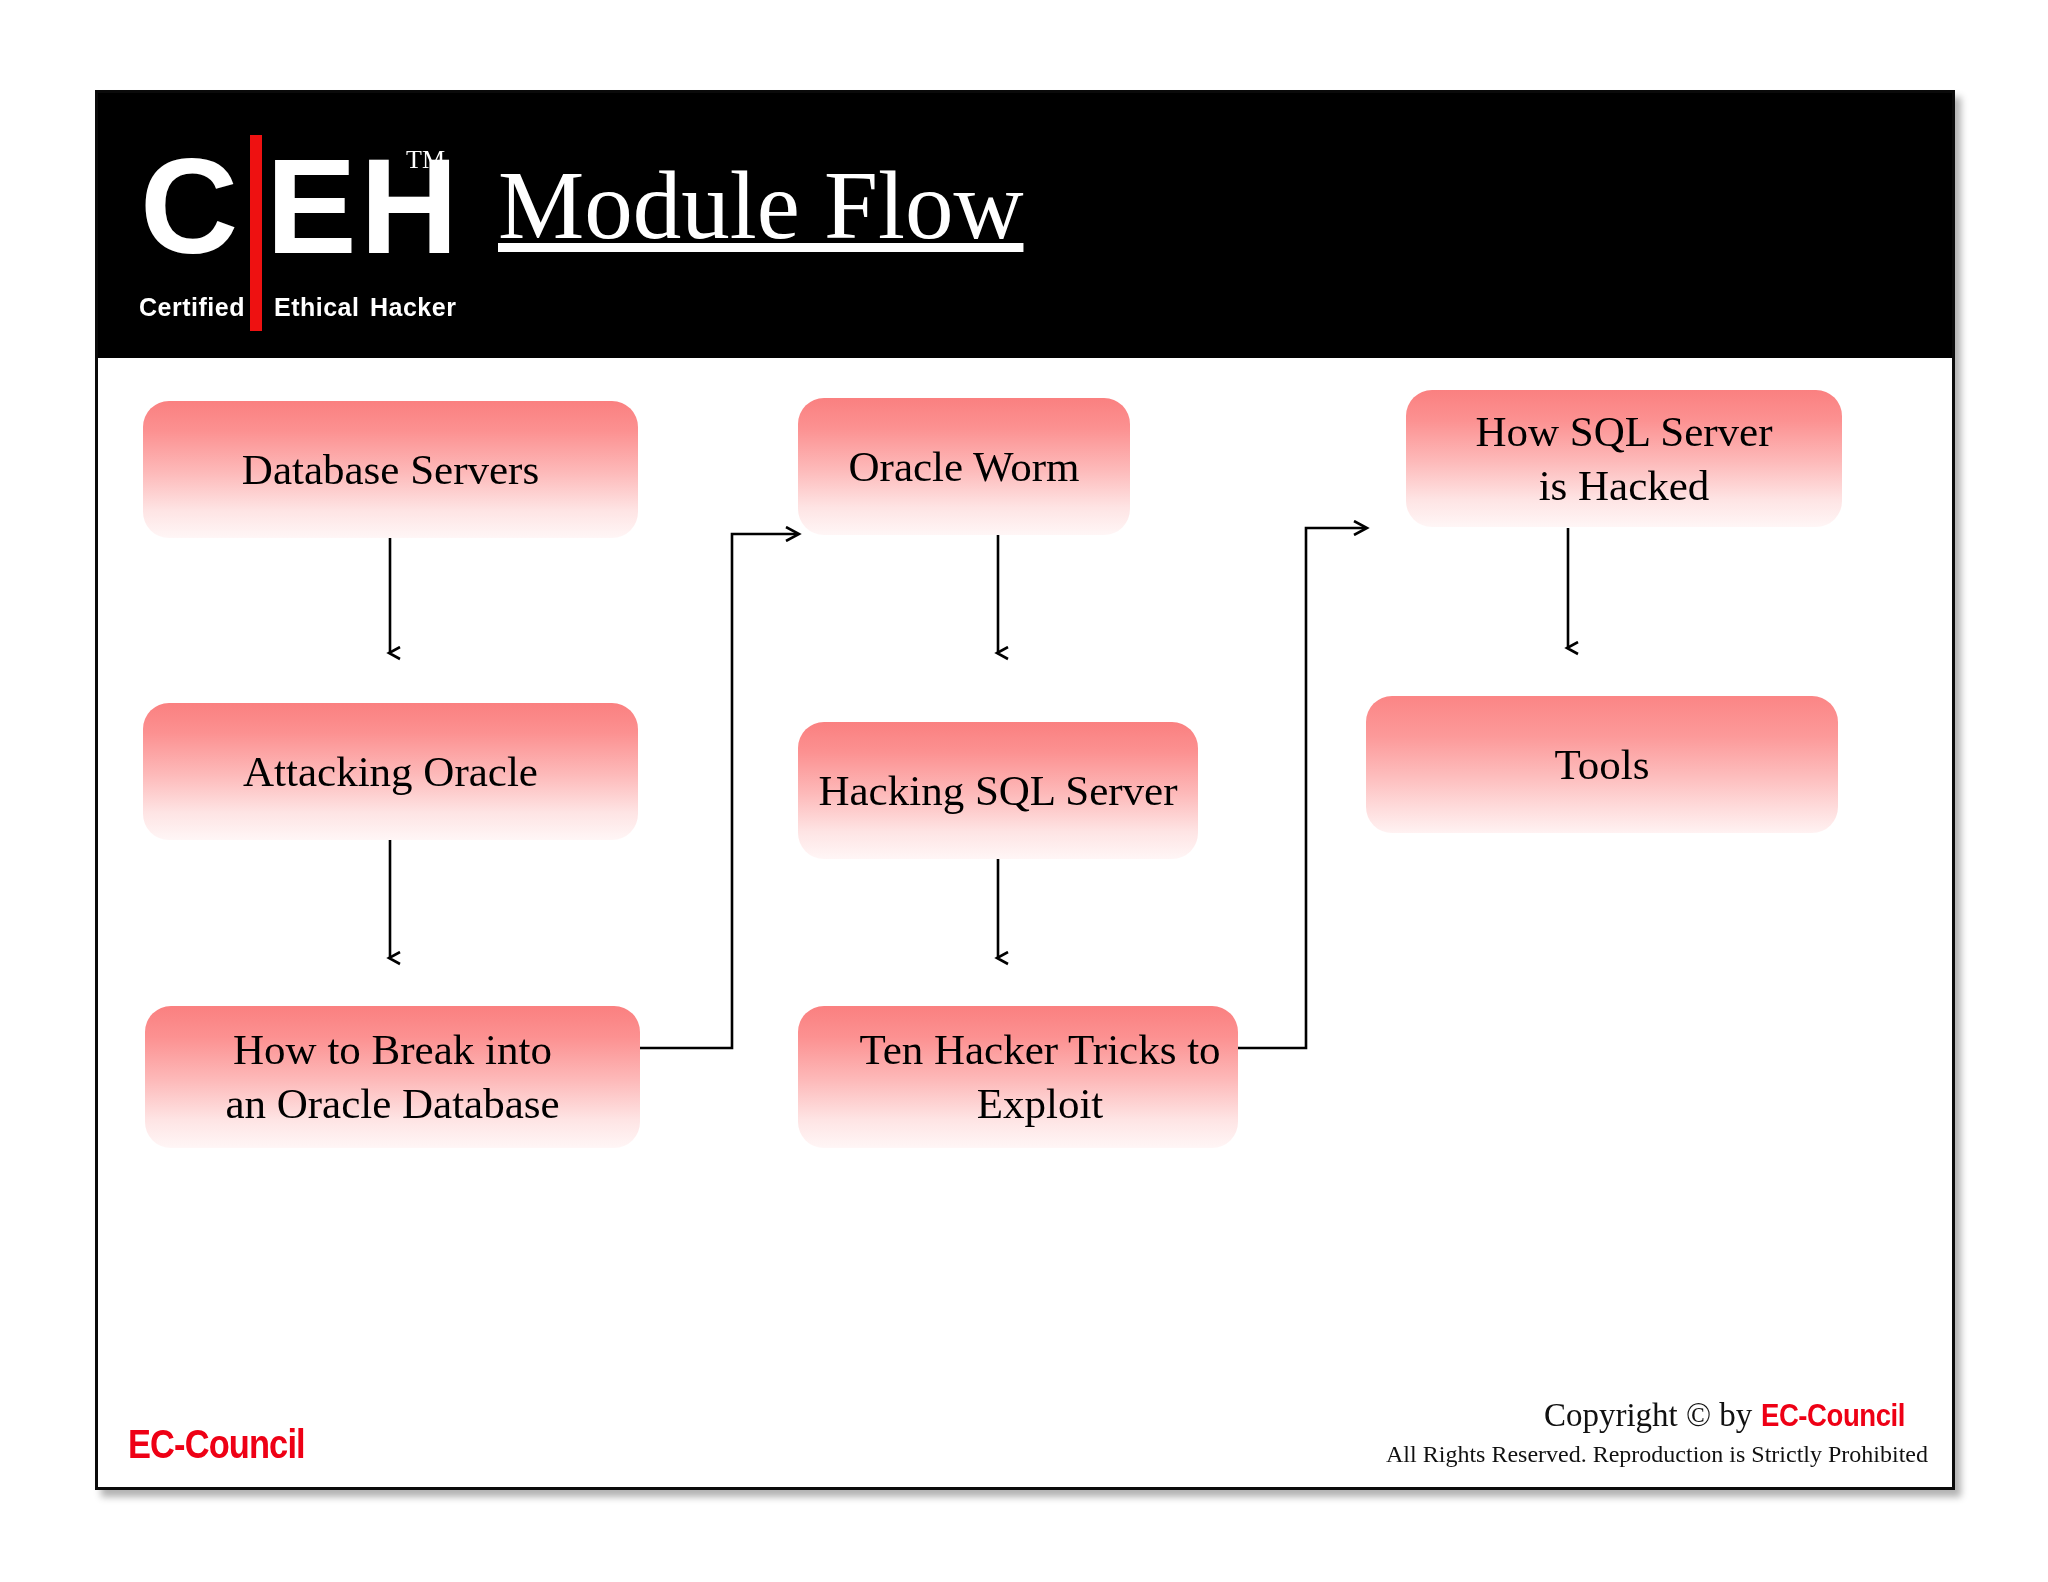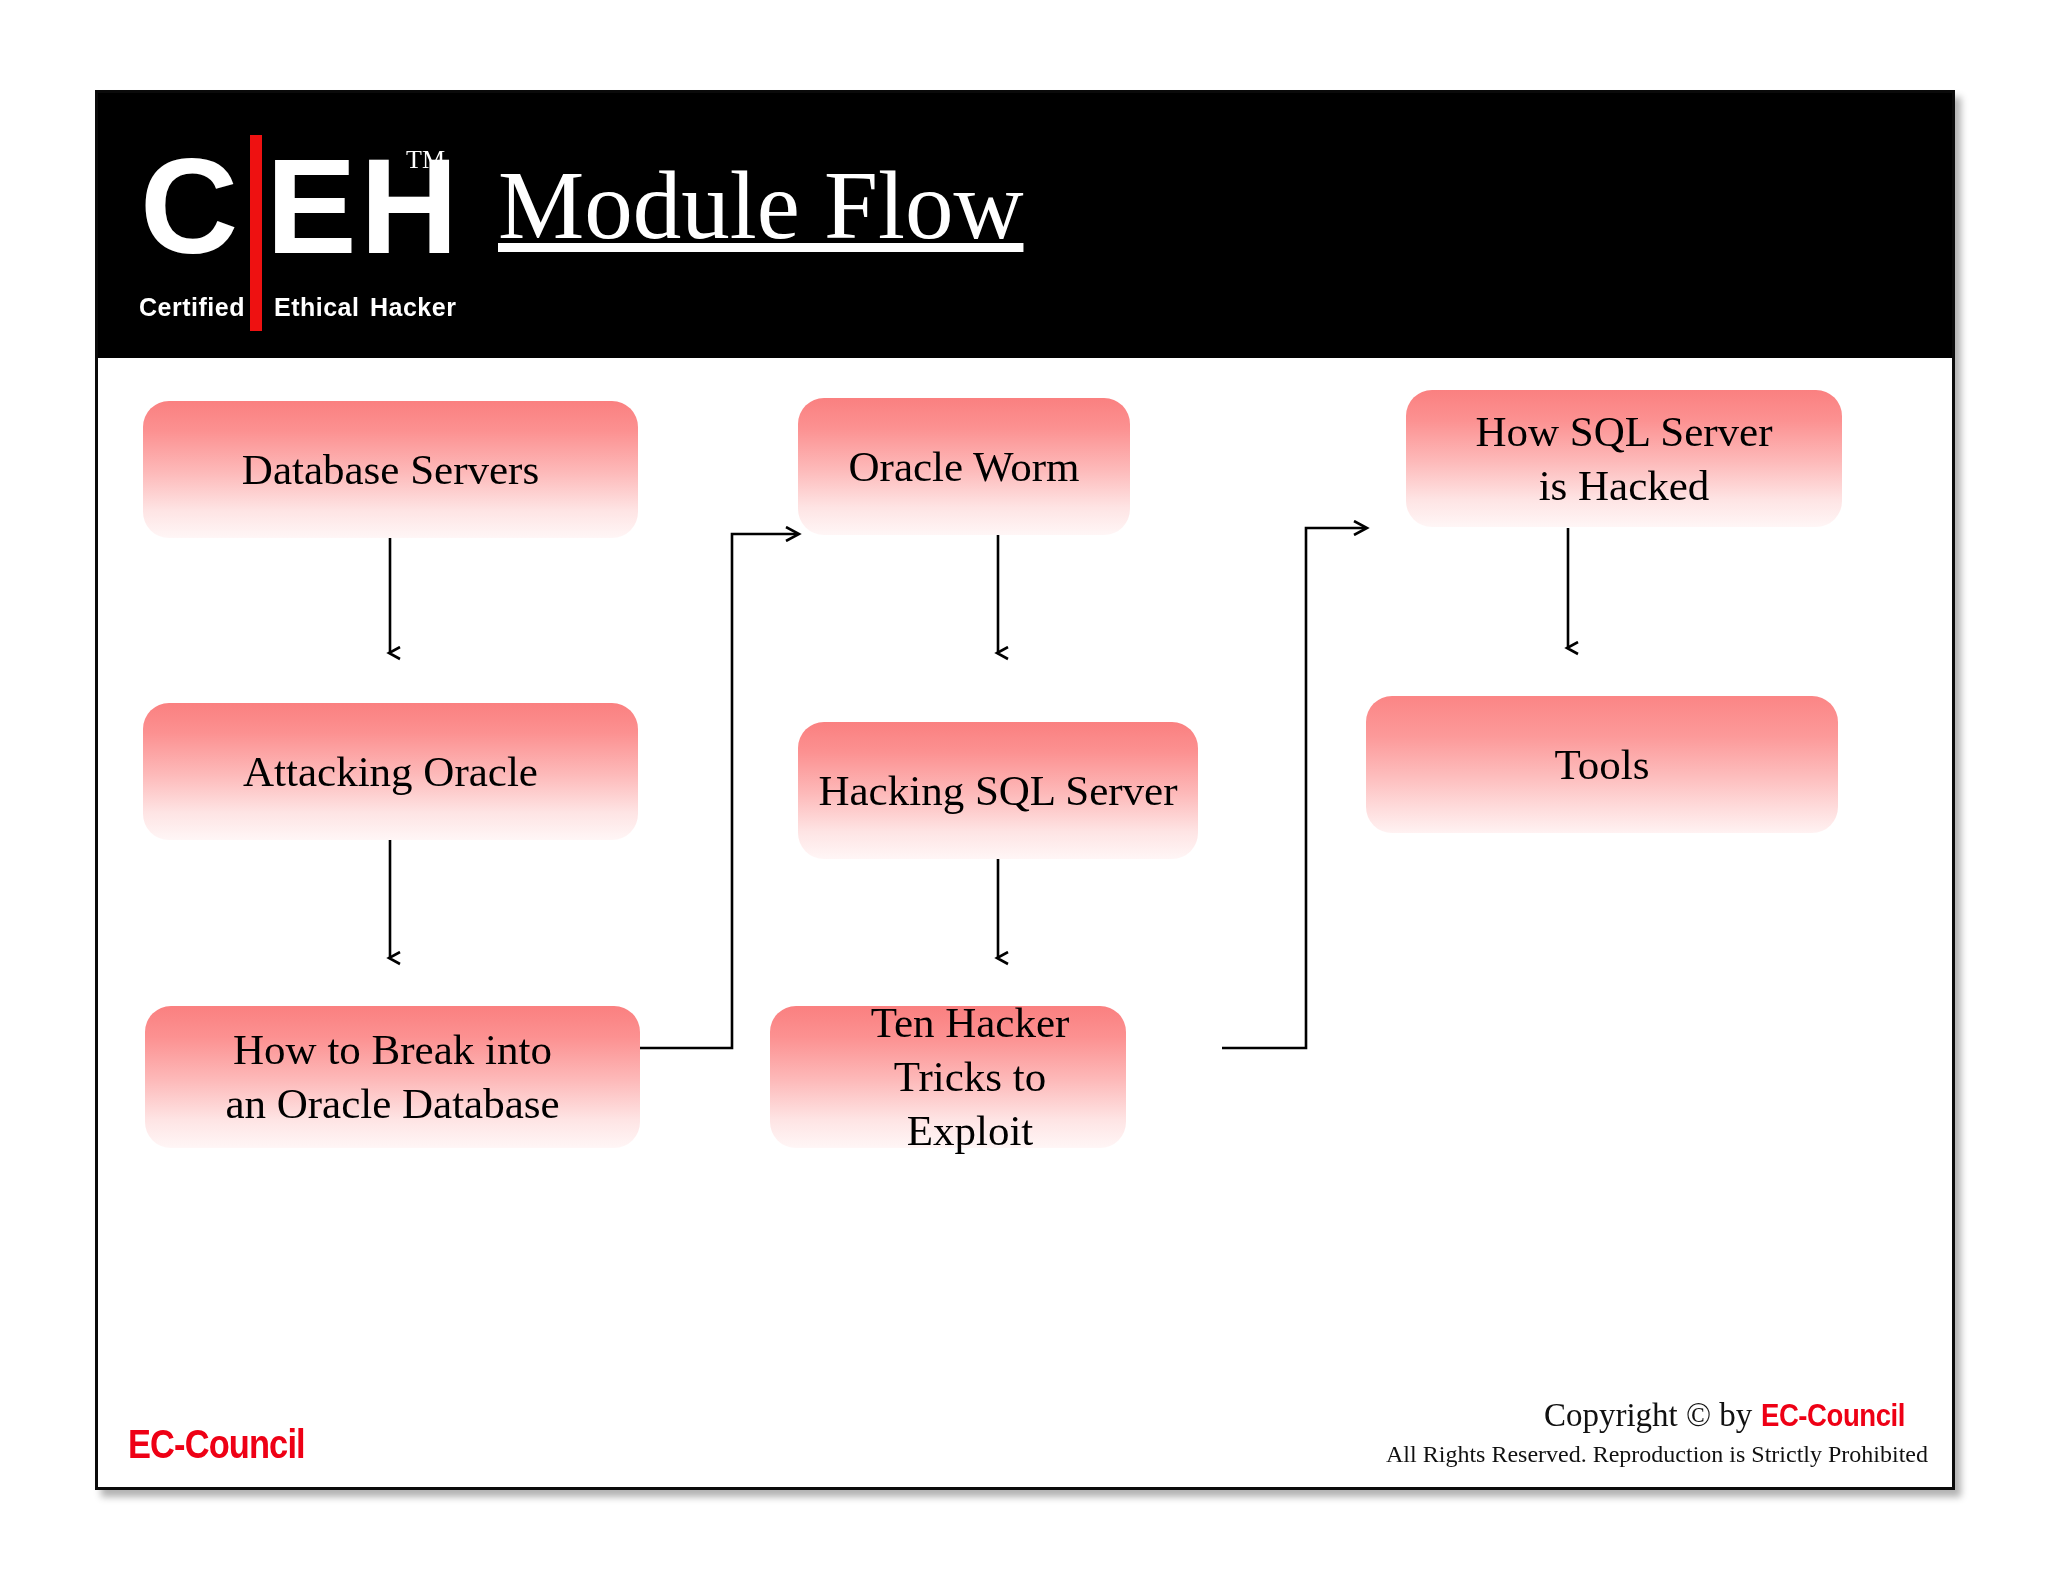--- a/index.html
+++ b/index.html
@@ -244,21 +244,21 @@
 
     <div class="node" style="left:45px;  top:345px; width:495px; height:137px;">Attacking Oracle</div>
 
     <div class="node" style="left:47px;  top:648px; width:495px; height:142px;">How to Break into
 an Oracle Database</div>
 
     <div class="node" style="left:700px; top:40px;  width:332px; height:137px;">Oracle Worm</div>
 
     <div class="node" style="left:700px; top:364px; width:400px; height:137px;">Hacking SQL Server</div>
 
-    <div class="node" style="left:672px; top:648px; width:356px; height:142px;padding-left:44px;">Ten Hacker Tricks to
+    <div class="node" style="left:700px; top:648px; width:440px; height:142px;padding-left:44px;">Ten Hacker Tricks to
 Exploit</div>
 
     <div class="node" style="left:1268px; top:32px; width:436px; height:137px;margin-left:40px;">How SQL Server
 is Hacked</div>
 
     <div class="node solid" style="left:1268px; top:338px; width:472px; height:137px;">Tools</div>
   </div>
 
   <div id="footer-left">EC-Council</div>
 

